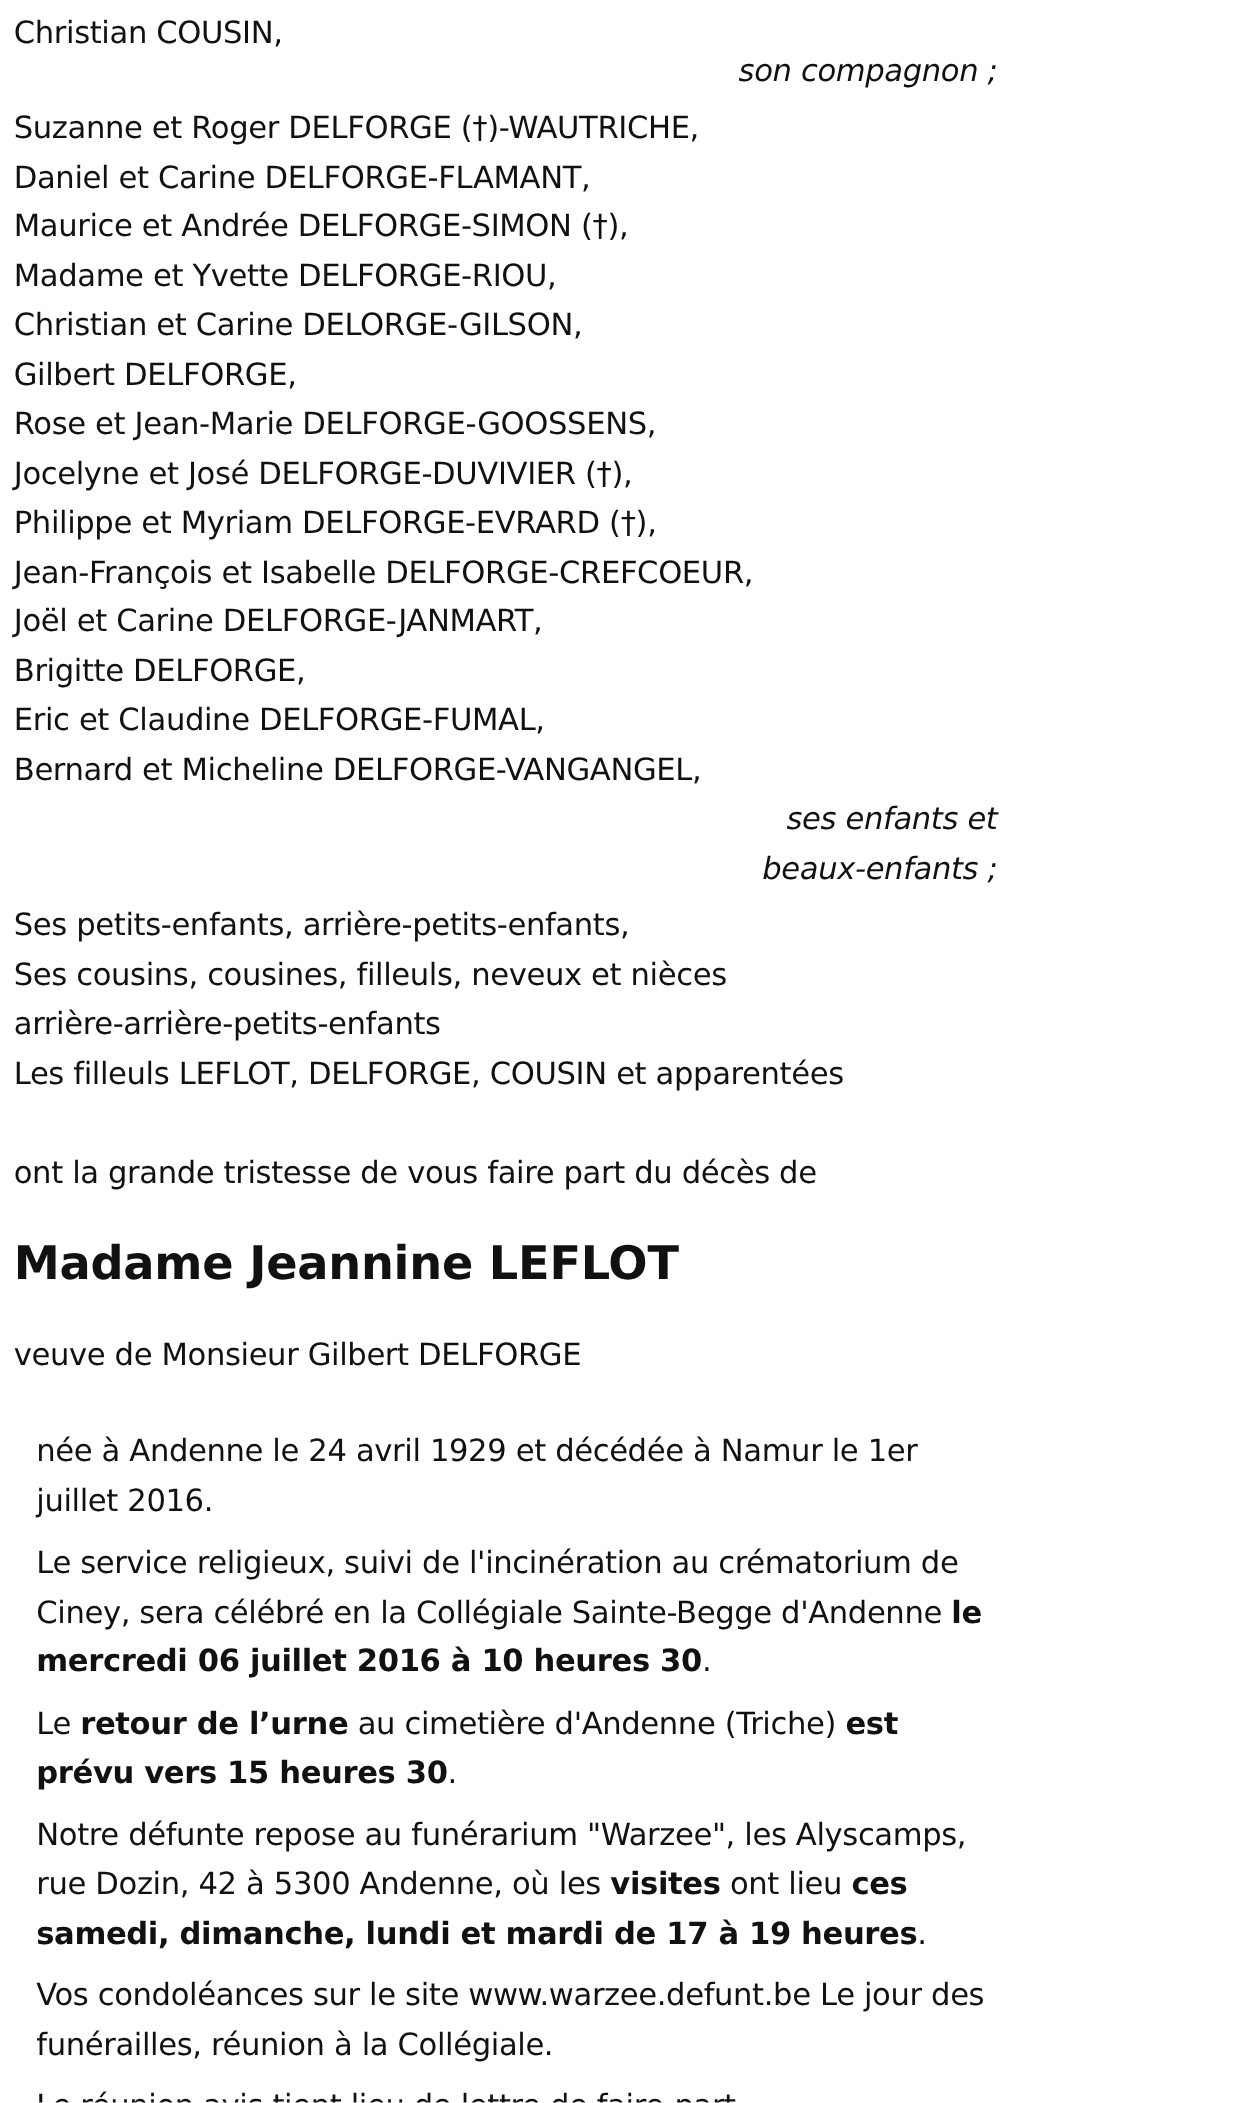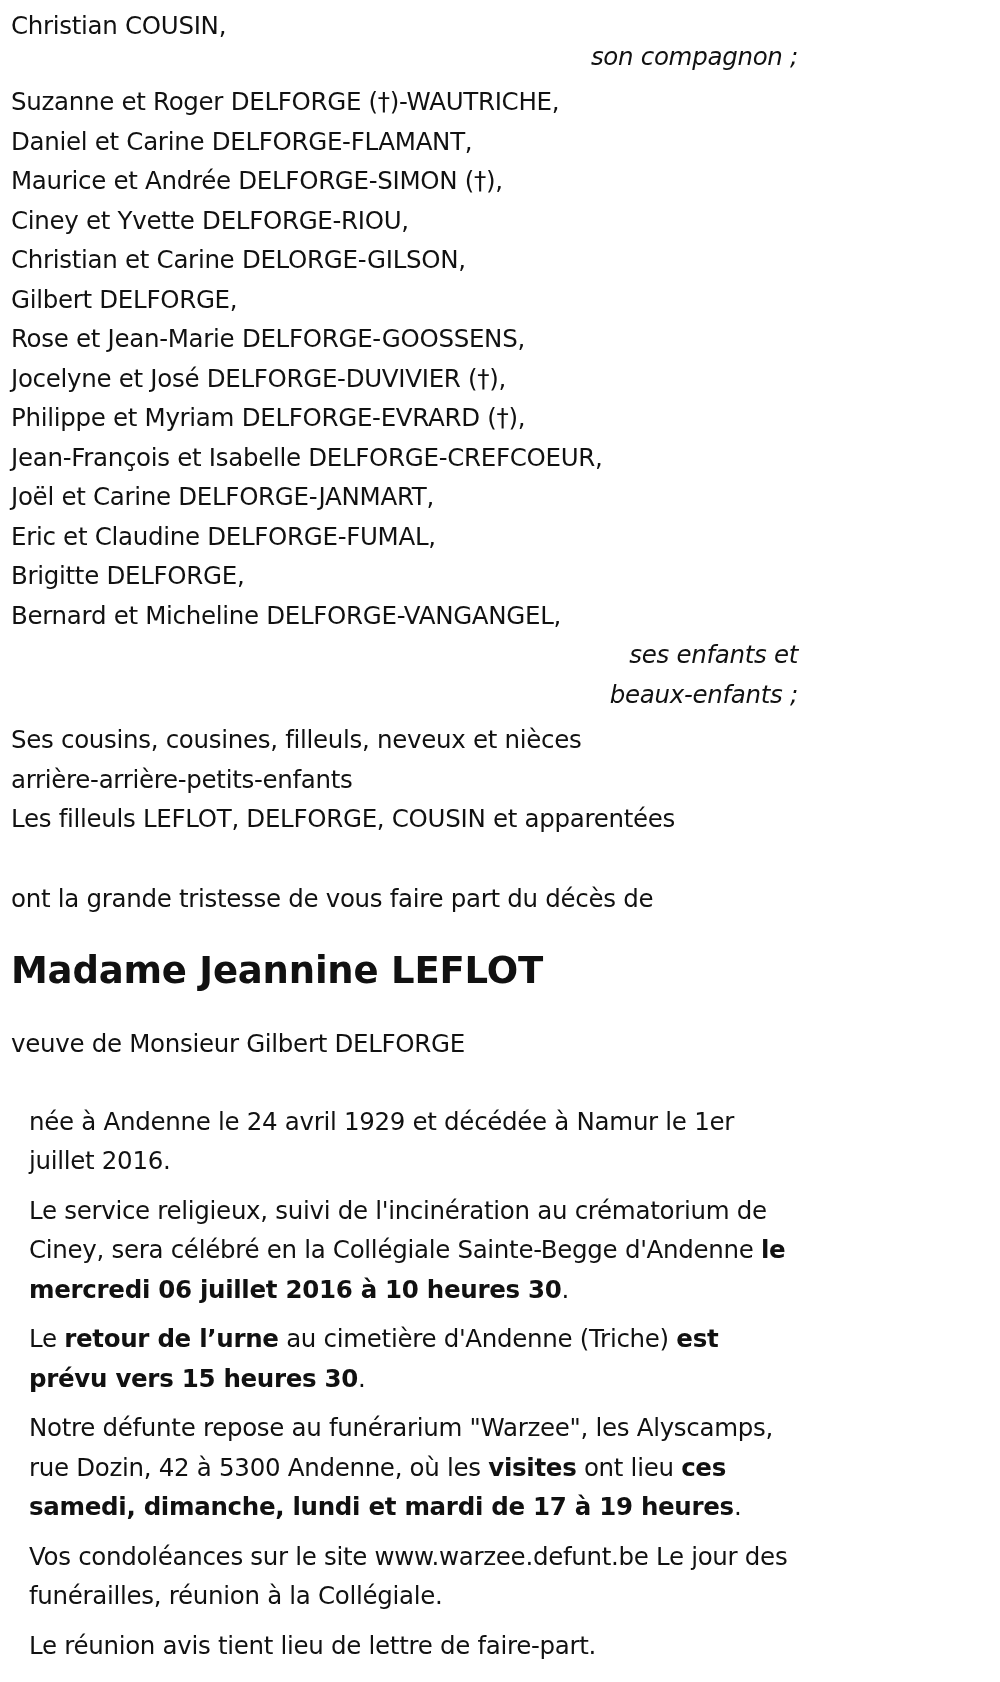--- a/index.html
+++ b/index.html
@@ -25,37 +25,38 @@
 <div class="page">
 
   <div class="line">Christian COUSIN,</div>
   <div class="right" style="margin-top:-9px;">son compagnon ;</div>
   <div class="gap-s"></div>
 
   <div>
     <div class="line">Suzanne et Roger DELFORGE (†)-WAUTRICHE,</div>
     <div class="line">Daniel et Carine DELFORGE-FLAMANT,</div>
     <div class="line">Maurice et Andrée DELFORGE-SIMON (†),</div>
-    <div class="line">Ciney et Yvette DELFORGE-RIOU,</div>
+    <div class="line">Madame et Yvette DELFORGE-RIOU,</div>
     <div class="line">Christian et Carine DELORGE-GILSON,</div>
     <div class="line">Gilbert DELFORGE,</div>
     <div class="line">Rose et Jean-Marie DELFORGE-GOOSSENS,</div>
     <div class="line">Jocelyne et José DELFORGE-DUVIVIER (†),</div>
     <div class="line">Philippe et Myriam DELFORGE-EVRARD (†),</div>
     <div class="line">Jean-François et Isabelle DELFORGE-CREFCOEUR,</div>
     <div class="line">Joël et Carine DELFORGE-JANMART,</div>
+    <div class="line">Brigitte DELFORGE,</div>
     <div class="line">Eric et Claudine DELFORGE-FUMAL,</div>
-    <div class="line">Brigitte DELFORGE,</div>
     <div class="line">Bernard et Micheline DELFORGE-VANGANGEL,</div>
   </div>
   <div class="right">ses enfants et</div>
   <div class="right">beaux-enfants ;</div>
   <div class="gap-s"></div>
 
   <div>
+    <div class="line">Ses petits-enfants, arrière-petits-enfants,</div>
     <div class="line">Ses cousins, cousines, filleuls, neveux et nièces</div>
     <div class="line">arrière-arrière-petits-enfants</div>
     <div class="line">Les filleuls LEFLOT, DELFORGE, COUSIN et apparentées</div>
   </div>
 
   <div class="gap-l"></div>
   <div class="line">ont la grande tristesse de vous faire part du décès de</div>
 
   <div class="title">Madame Jeannine LEFLOT</div>
 

